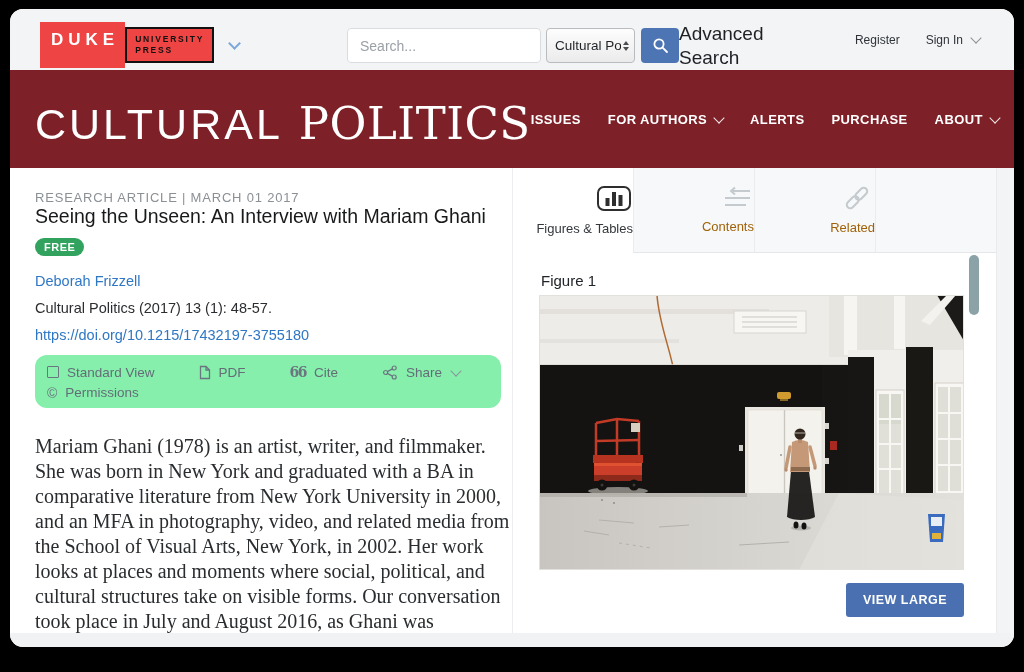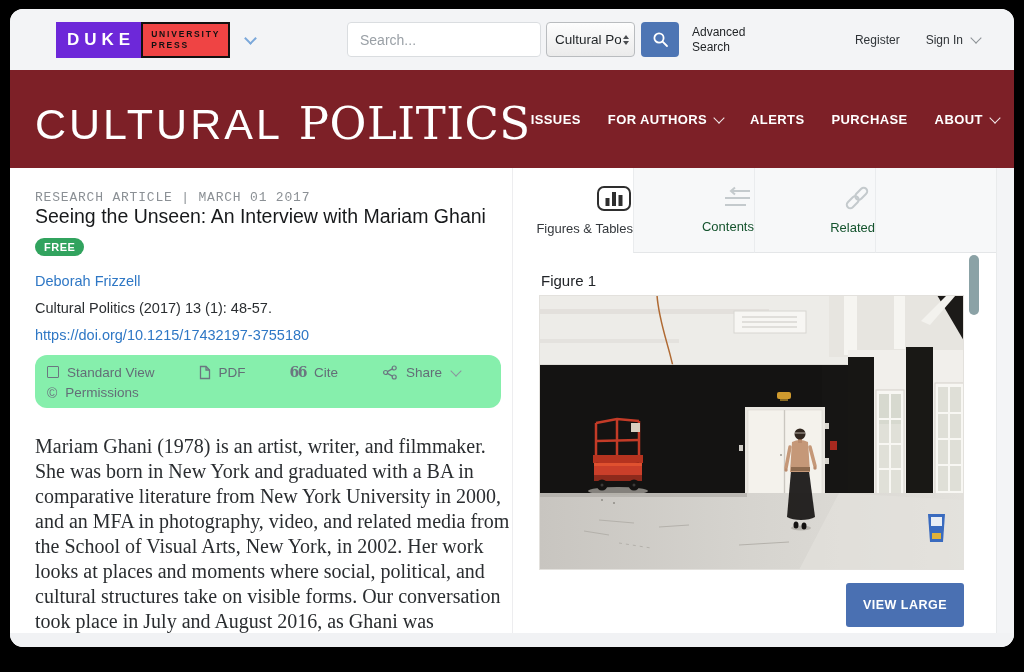--- a/index.html
+++ b/index.html
@@ -4,22 +4,22 @@
 <style>
   html,body{margin:0;padding:0;}
   body{width:1024px;height:672px;background:#000;position:relative;overflow:hidden;
        font-family:"Liberation Sans",sans-serif;-webkit-font-smoothing:antialiased;}
   .window{position:absolute;left:10px;top:9px;width:1004px;height:638px;background:#fff;
           border-radius:13px;overflow:hidden;box-shadow:0 10px 30px rgba(0,0,0,.6);}
 
   
   .topbar{position:absolute;left:0;top:0;width:100%;height:61px;background:#f3f4f6;}
   .logo-block{position:absolute;left:30px;top:13px;display:flex;align-items:center;cursor:pointer;}
-  .logo-duke{background:#6d28d9;color:#fff;font-weight:700;font-size:17px;letter-spacing:5px;
-             height:36px;line-height:36px;padding:0 6px 0 11px;margin-left:16px;}
+  .logo-duke{background:#ef4444;color:#fff;font-weight:700;font-size:17px;letter-spacing:5px;
+             height:46px;line-height:36px;padding:0 6px 0 11px;}
   .logo-up{border:2px solid #111;background:#ef4444;height:36px;box-sizing:border-box;display:flex;
            flex-direction:column;justify-content:center;padding:0 8px;font-size:8.5px;font-weight:700;
            letter-spacing:1.8px;line-height:1.35;color:#111;}
   .chev{display:inline-block;width:7px;height:7px;border-right:2px solid currentColor;
         border-bottom:2px solid currentColor;transform:rotate(45deg);}
   .chev.thin{border-width:1.5px;}
   .logo-chev{color:#7ba8da;margin-left:16px;margin-top:-4px;}
   .search-wrap{position:absolute;left:337px;top:13px;display:flex;align-items:center;}
   .search-input{width:168px;height:33px;border:1px solid #dadde0;border-radius:4px;background:#fff;
                 padding:0 12px;font-size:14px;color:#333;outline:none;font-family:"Liberation Sans",sans-serif;}
@@ -28,39 +28,39 @@
               border:1px solid #b9bcbf;border-radius:4px;display:flex;align-items:center;
               padding:0 5px 0 8px;font-size:13.5px;color:#1f2326;cursor:pointer;}
   .select-box .sel-txt{flex:1;overflow:hidden;white-space:nowrap;}
   .stepper{display:flex;flex-direction:column;gap:2px;margin-left:2px;}
   .tri-up{width:0;height:0;border-left:3.5px solid transparent;border-right:3.5px solid transparent;
           border-bottom:4.5px solid #4a4d50;}
   .tri-down{width:0;height:0;border-left:3.5px solid transparent;border-right:3.5px solid transparent;
             border-top:4.5px solid #4a4d50;}
   .search-btn{margin-left:6px;width:38px;height:35px;background:#4d75b4;border:none;border-radius:4px;
               display:flex;align-items:center;justify-content:center;cursor:pointer;}
-  .adv-search{margin-left:13px;width:72px;font-size:12px;color:#1e2124;line-height:1.25;cursor:pointer;}
+  .adv-search{width:72px;font-size:19px;color:#1e2124;line-height:1.25;cursor:pointer;}
   .account{position:absolute;right:34px;top:0;height:61px;display:flex;align-items:center;gap:26px;
            font-size:12px;color:#2f3337;margin-left:48px;}
   .signin{display:flex;align-items:center;gap:9px;cursor:pointer;}
   .signin .chev{color:#8b9095;margin-top:-3px;}
   .register{cursor:pointer;}
 
   
   .banner{position:absolute;left:0;top:61px;width:100%;height:98px;background:#7d2027;display:flex;
           align-items:center;justify-content:space-between;padding:0 30px 0 25px;box-sizing:border-box;}
   .journal-title{display:flex;align-items:baseline;color:#fff;cursor:pointer;white-space:nowrap;}
   .jt-w1{font-family:"Liberation Sans",sans-serif;font-weight:400;font-size:43px;letter-spacing:3px;margin-right:16px;}
   .jt-w2{font-family:"DejaVu Serif",serif;font-weight:400;font-size:45px;letter-spacing:0.5px;margin-top:8px;}
   .banner-nav{display:flex;align-items:center;gap:27px;font-size:13px;font-weight:700;letter-spacing:.4px;color:#fff;}
   .nav-item{display:flex;align-items:center;gap:8px;cursor:pointer;white-space:nowrap;}
   .nav-item .chev{margin-top:-3px;opacity:.9;}
 
   
-  .kicker{position:absolute;left:25px;top:181px;font-size:13px;color:#8b9095;letter-spacing:.8px;font-family:Liberation Mono, monospace;}
+  .kicker{position:absolute;left:25px;top:181px;font-size:13px;color:#8b9095;letter-spacing:.8px;}
   .article-title{position:absolute;left:25px;top:196px;font-size:19.5px;color:#17191b;white-space:nowrap;}
   .badge-free{position:absolute;left:25px;top:229px;background:#31a35e;color:#fff;font-size:11px;
               font-weight:700;letter-spacing:.5px;padding:3px 9px;border-radius:10px;}
   .author-link{position:absolute;left:25px;top:264px;font-size:14.5px;color:#2e77c5;cursor:pointer;}
   .citation{position:absolute;left:25px;top:291px;font-size:14.5px;color:#2b2e31;}
   .doi-link{position:absolute;left:25px;top:318px;font-size:14.5px;color:#2e77c5;cursor:pointer;}
   .toolbar{position:absolute;left:25px;top:346px;width:466px;box-sizing:border-box;background:#86efac;
            border-radius:12px;padding:9px 12px 8px 12px;}
   .tb-row{display:flex;align-items:center;gap:44px;}
   .tb-row + .tb-row{margin-top:5px;}
@@ -73,27 +73,27 @@
             font-size:20px;line-height:25px;color:#2a2d30;}
 
   
   .panel{position:absolute;left:502px;top:159px;width:502px;height:465px;background:#fff;
          border-left:1px solid #ededef;box-sizing:border-box;}
   .tabs{position:absolute;left:0;top:0;width:483px;height:85px;display:flex;}
   .tab{flex:1;display:flex;flex-direction:column;align-items:flex-end;justify-content:center;gap:9px;
        background:#f7f8f9;border-left:1px solid #eaecee;border-bottom:1px solid #e4e6e8;
        box-sizing:border-box;cursor:pointer;}
   .tab.active{background:#fff;border-left:none;border-bottom:1px solid #fff;}
-  .tab-label{font-size:13px;color:#14532d;}
+  .tab-label{font-size:13px;color:#a16207;}
   .tab.active .tab-label{color:#34383c;}
   .gray-band{position:absolute;left:483px;top:0;width:19px;height:100%;background:#f3f4f6;
              border-left:1px solid #e9ebec;box-sizing:border-box;}
   .figure-label{position:absolute;left:28px;top:104px;font-size:15px;color:#212428;}
   .figure-box{position:absolute;left:26px;top:127px;width:425px;height:275px;cursor:pointer;}
-  .view-large{position:absolute;left:333px;top:415px;width:118px;height:44px;background:#4a70b2;
+  .view-large{position:absolute;left:333px;top:415px;width:118px;height:34px;background:#4a70b2;
               border:none;border-radius:3px;color:#fff;font-size:12.5px;font-weight:700;
               letter-spacing:.5px;cursor:pointer;font-family:"Liberation Sans",sans-serif;}
   .scroll-thumb{position:absolute;left:456px;top:87px;width:10px;height:60px;background:#8ba2a6;
                 border-radius:5px;cursor:grab;}
 
   .footer-strip{position:absolute;left:0;bottom:0;width:100%;height:14px;background:#f1f2f4;}
 </style>
 </head>
 <body>
 

